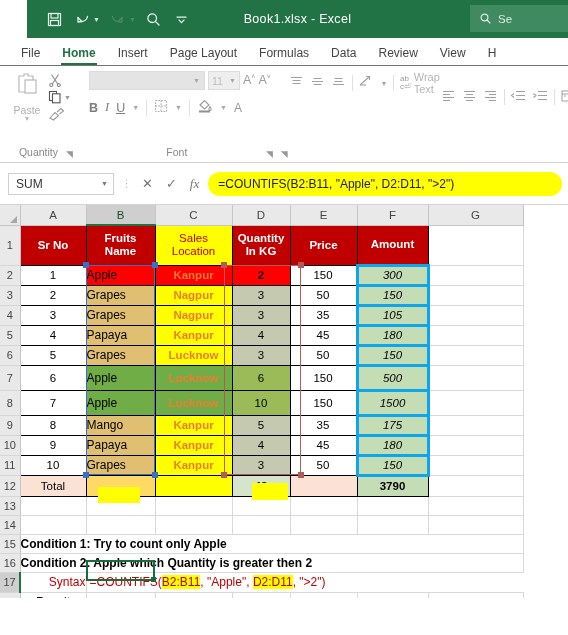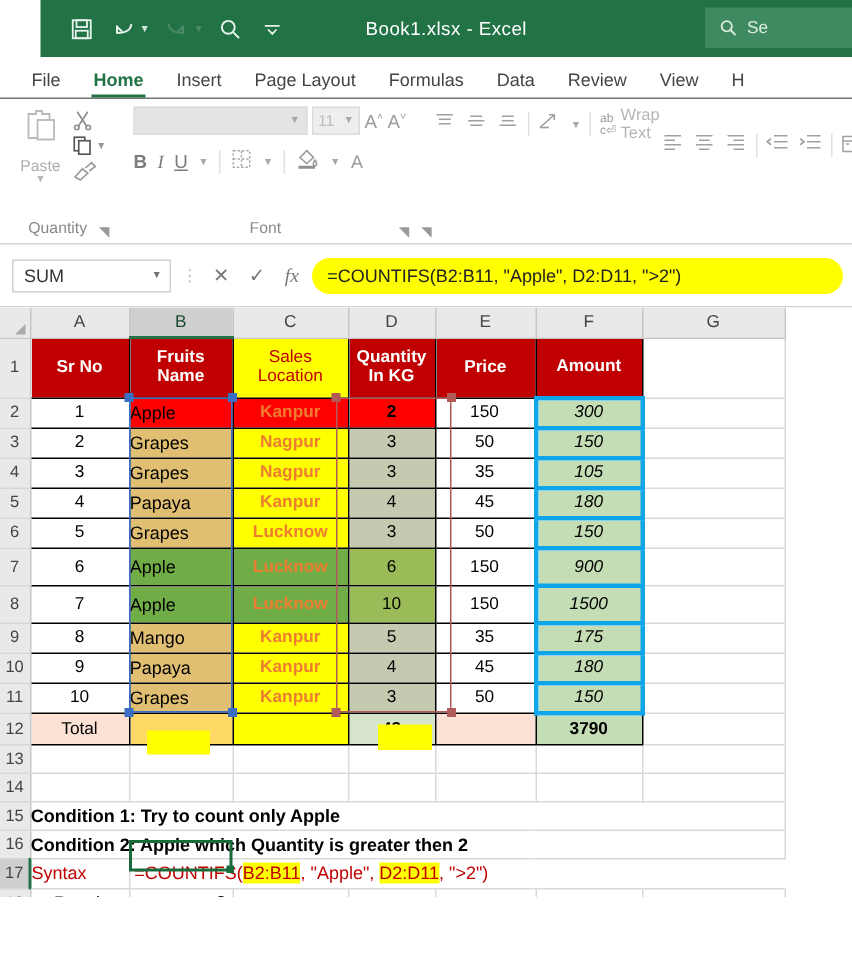--- a/index.html
+++ b/index.html
@@ -168,21 +168,21 @@
   .a-sr{ background:#ffffff; border:1px solid #000; }
   .tot-a{ background:#fbe2d5; border:1px solid #000; }
   .tot-b{ background:#ffd965; border:1px solid #000; }
   .tot-c{ background:#ffff00; border:1px solid #000; }
   .tot-d{ background:#d6e4cc; border:1px solid #000; font-weight:bold;}
   .tot-e{ background:#fbe2d5; border:1px solid #000; }
   .tot-f{ background:#c5ddb5; border:1px solid #000; font-weight:bold;}
 
   .txtcell{ text-align:left; font-weight:bold; font-size:12px; color:#000;
             white-space:nowrap; overflow:visible; padding-left:2px;}
-  .lbl-syn{ color:#c00000; text-align:left; font-size:12px;}
+  .lbl-syn{ color:#c00000; text-align:right; font-size:12px;}
   .lbl-res{ color:#000; text-align:center; font-size:12px;}
 
   
   .selbox{ position:absolute; border:2px solid #1a6b3c; pointer-events:none; }
   .selbox .fh{
     position:absolute; right:-3px; bottom:-3px; width:5px; height:5px;
     background:#1a6b3c;
   }
   .rngbox{ position:absolute; pointer-events:none; }
   .rngbox i{ position:absolute; width:6px; height:6px; }
@@ -510,21 +510,21 @@
       <td class="cell f-amt">150</td>
       <td class="cell"></td>
     </tr>
     <tr style="height:25px">
       <td class="rhead">7</td>
       <td class="cell a-sr">6</td>
       <td class="cell b-name apple-grn">Apple</td>
       <td class="cell c-loc grn">Lucknow</td>
       <td class="cell d-qty grn">6</td>
       <td class="cell e-price">150</td>
-      <td class="cell f-amt">900</td>
+      <td class="cell f-amt">500</td>
       <td class="cell"></td>
     </tr>
     <tr style="height:25px">
       <td class="rhead">8</td>
       <td class="cell a-sr">7</td>
       <td class="cell b-name apple-grn">Apple</td>
       <td class="cell c-loc grn">Lucknow</td>
       <td class="cell d-qty grn">10</td>
       <td class="cell e-price">150</td>
       <td class="cell f-amt">1500</td>

